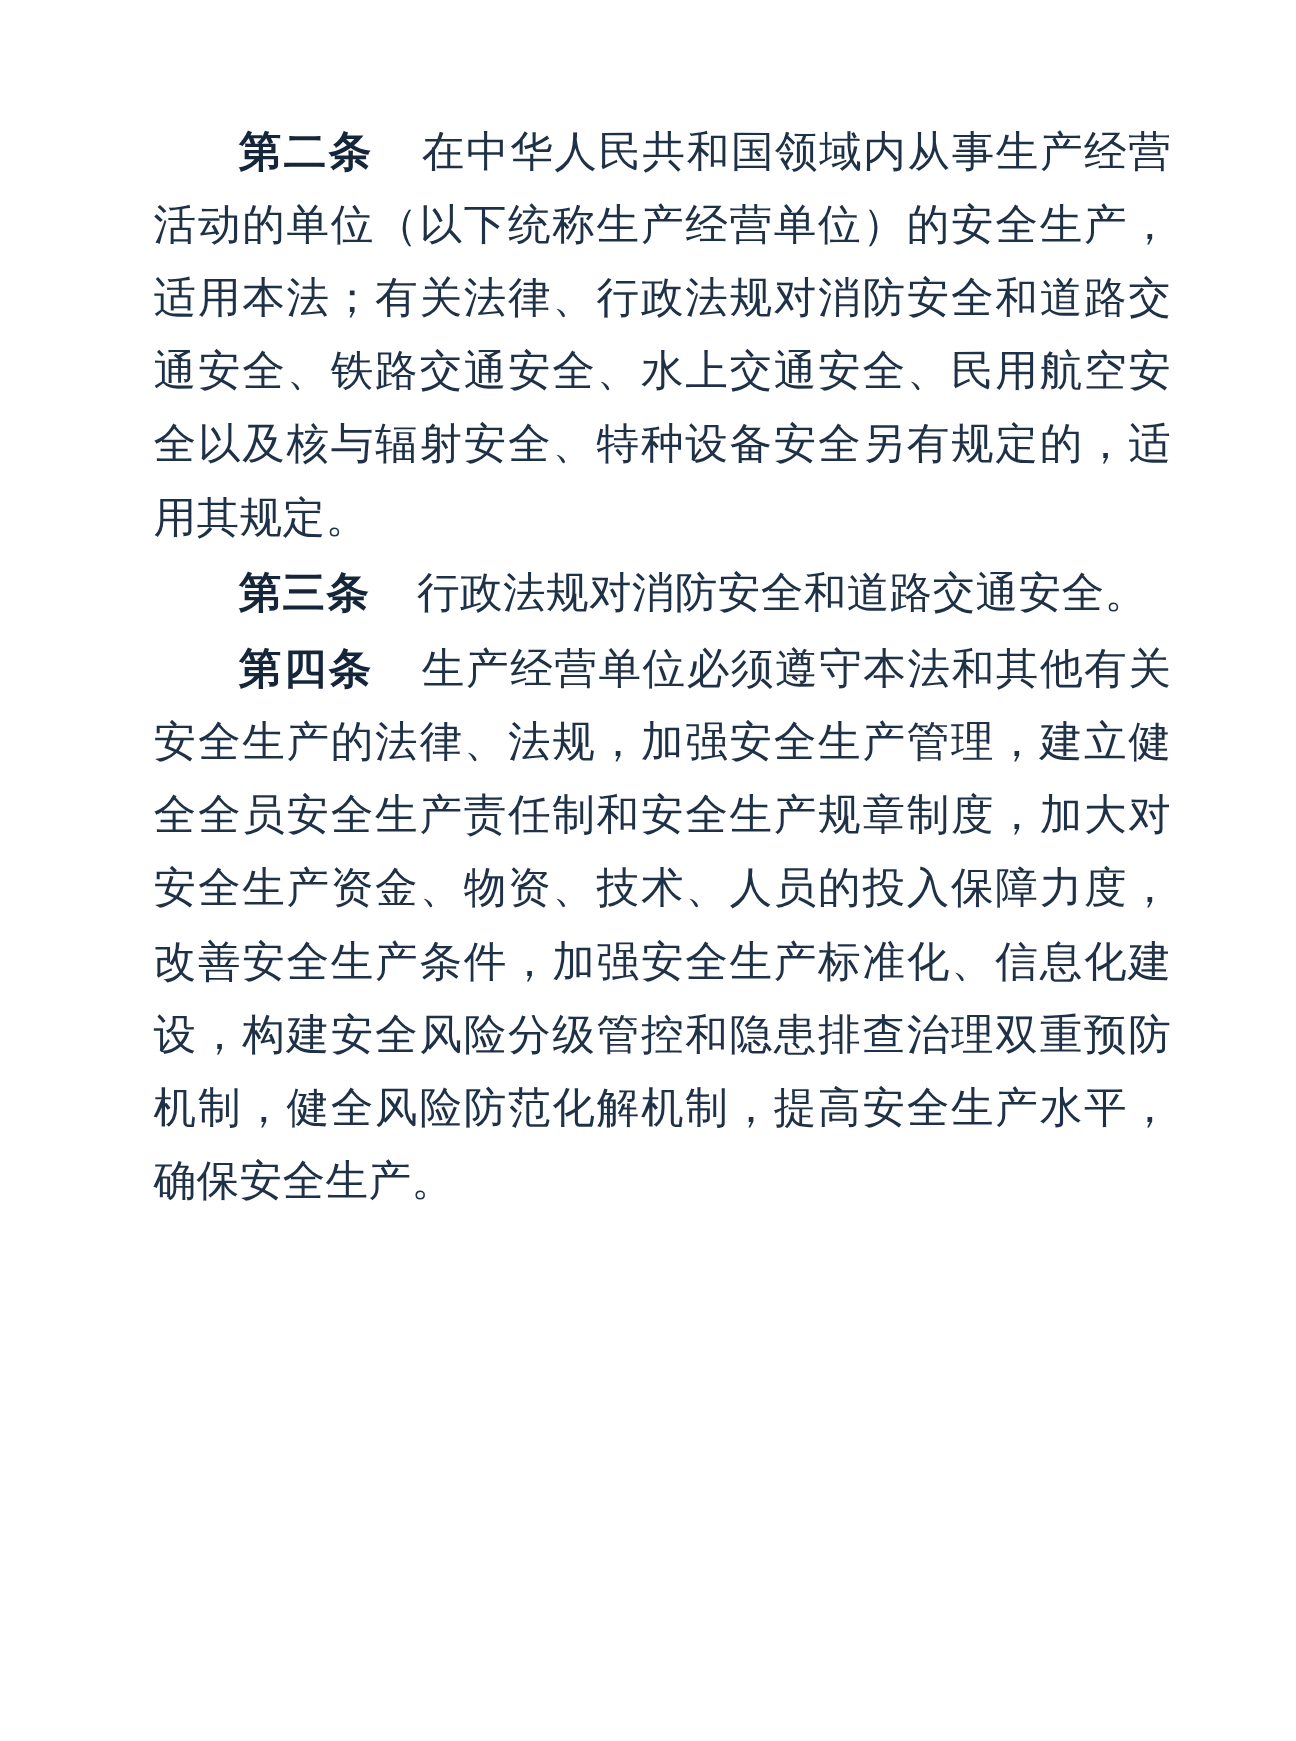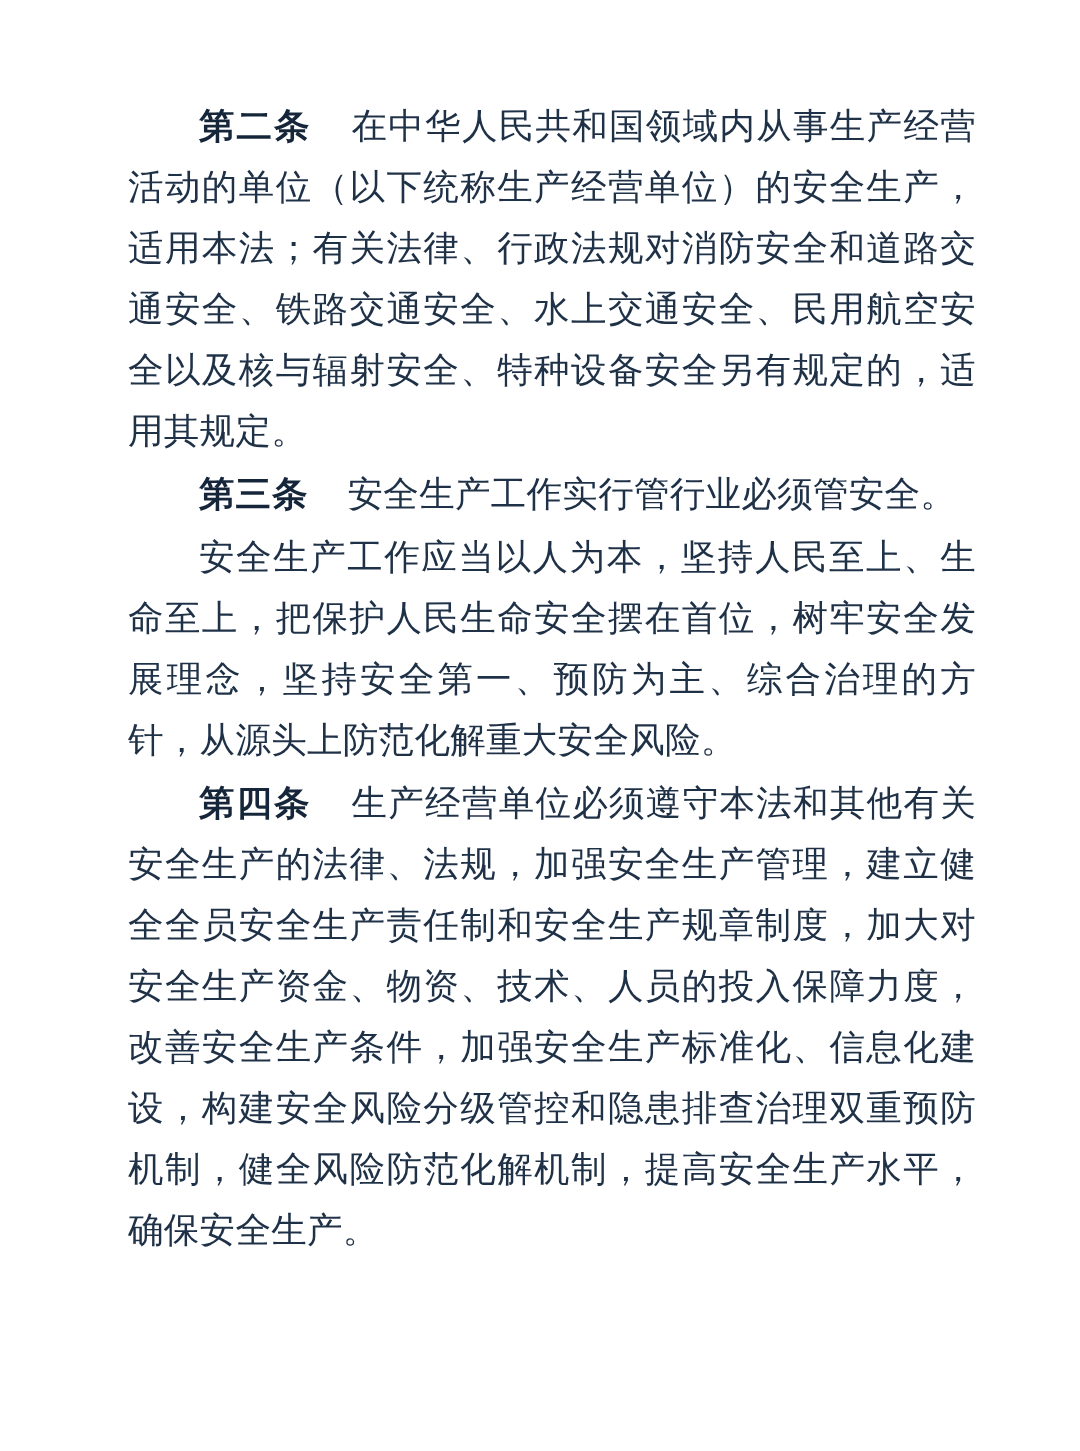--- a/index.html
+++ b/index.html
@@ -52,26 +52,23 @@
 <body>
 
 <div class="page">
   <div class="doc-body">
 
     <p class="para">
       <span class="article-label">第二条</span><span class="gap-after-label"></span><span>在中华人民共和国领域内从事生产经营活动的单位（以下统称生产经营单位）的安全生产，适用本法；有关法律、行政法规对消防安全和道路交通安全、铁路交通安全、水上交通安全、民用航空安全以及核与辐射安全、特种设备安全另有规定的，适用其规定。</span>
     </p>
 
     <p class="para">
-      <span class="article-label">第三条</span><span class="gap-after-label"></span><span>安全生产工作实行管行业必须管安全。</span>
+      <span class="article-label">第三条</span><span class="gap-after-label"></span><span>行政法规对消防安全和道路交通安全。</span>
     </p>
 
-    <p class="para">
-      <span>安全生产工作应当以人为本，坚持人民至上、生命至上，把保护人民生命安全摆在首位，树牢安全发展理念，坚持安全第一、预防为主、综合治理的方针，从源头上防范化解重大安全风险。</span>
-    </p>
 
 
     <p class="para">
       <span class="article-label">第四条</span><span class="gap-after-label"></span><span>生产经营单位必须遵守本法和其他有关安全生产的法律、法规，加强安全生产管理，建立健全全员安全生产责任制和安全生产规章制度，加大对安全生产资金、物资、技术、人员的投入保障力度，改善安全生产条件，加强安全生产标准化、信息化建设，构建安全风险分级管控和隐患排查治理双重预防机制，健全风险防范化解机制，提高安全生产水平，确保安全生产。</span>
     </p>
 
   </div>
 </div>
 
 </body></html>

